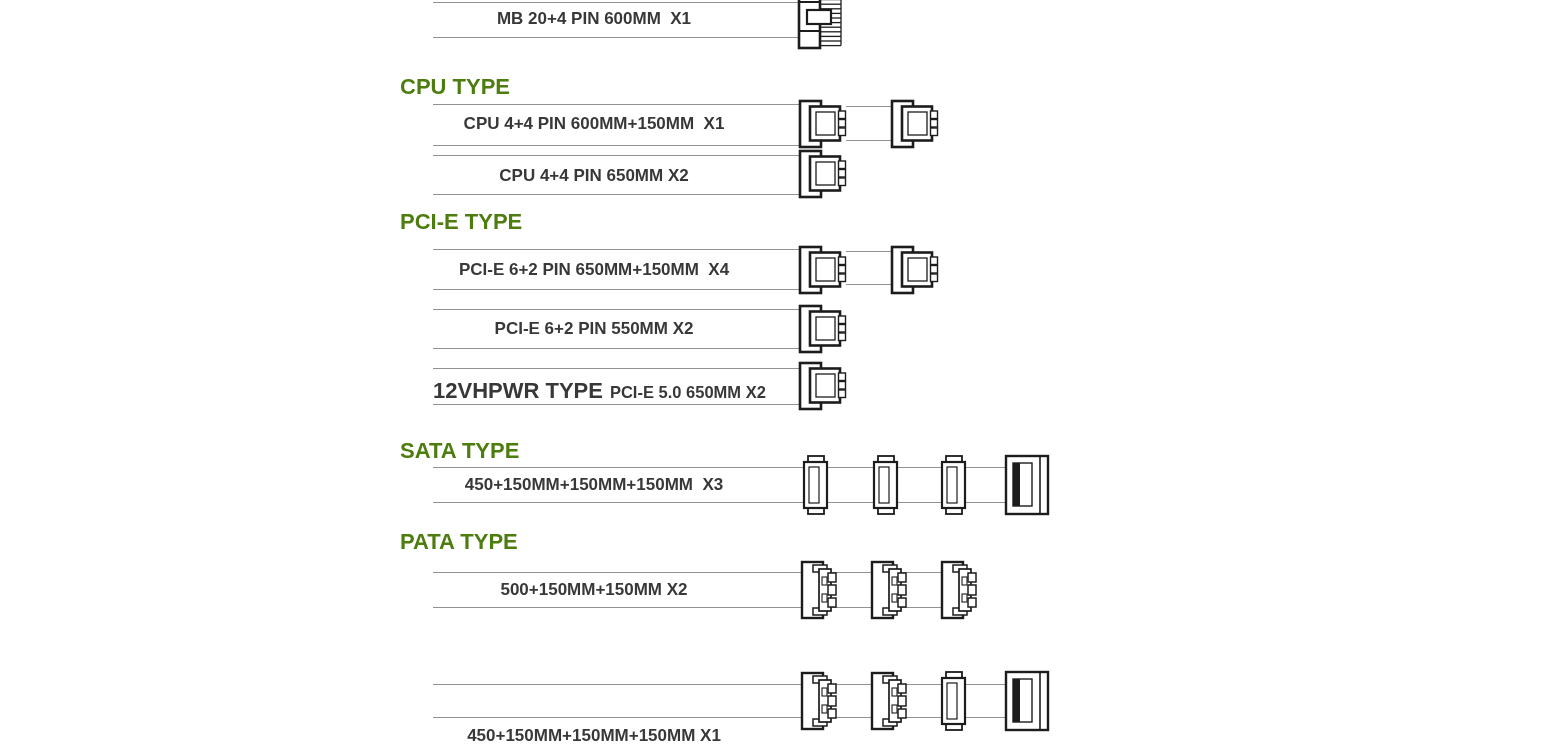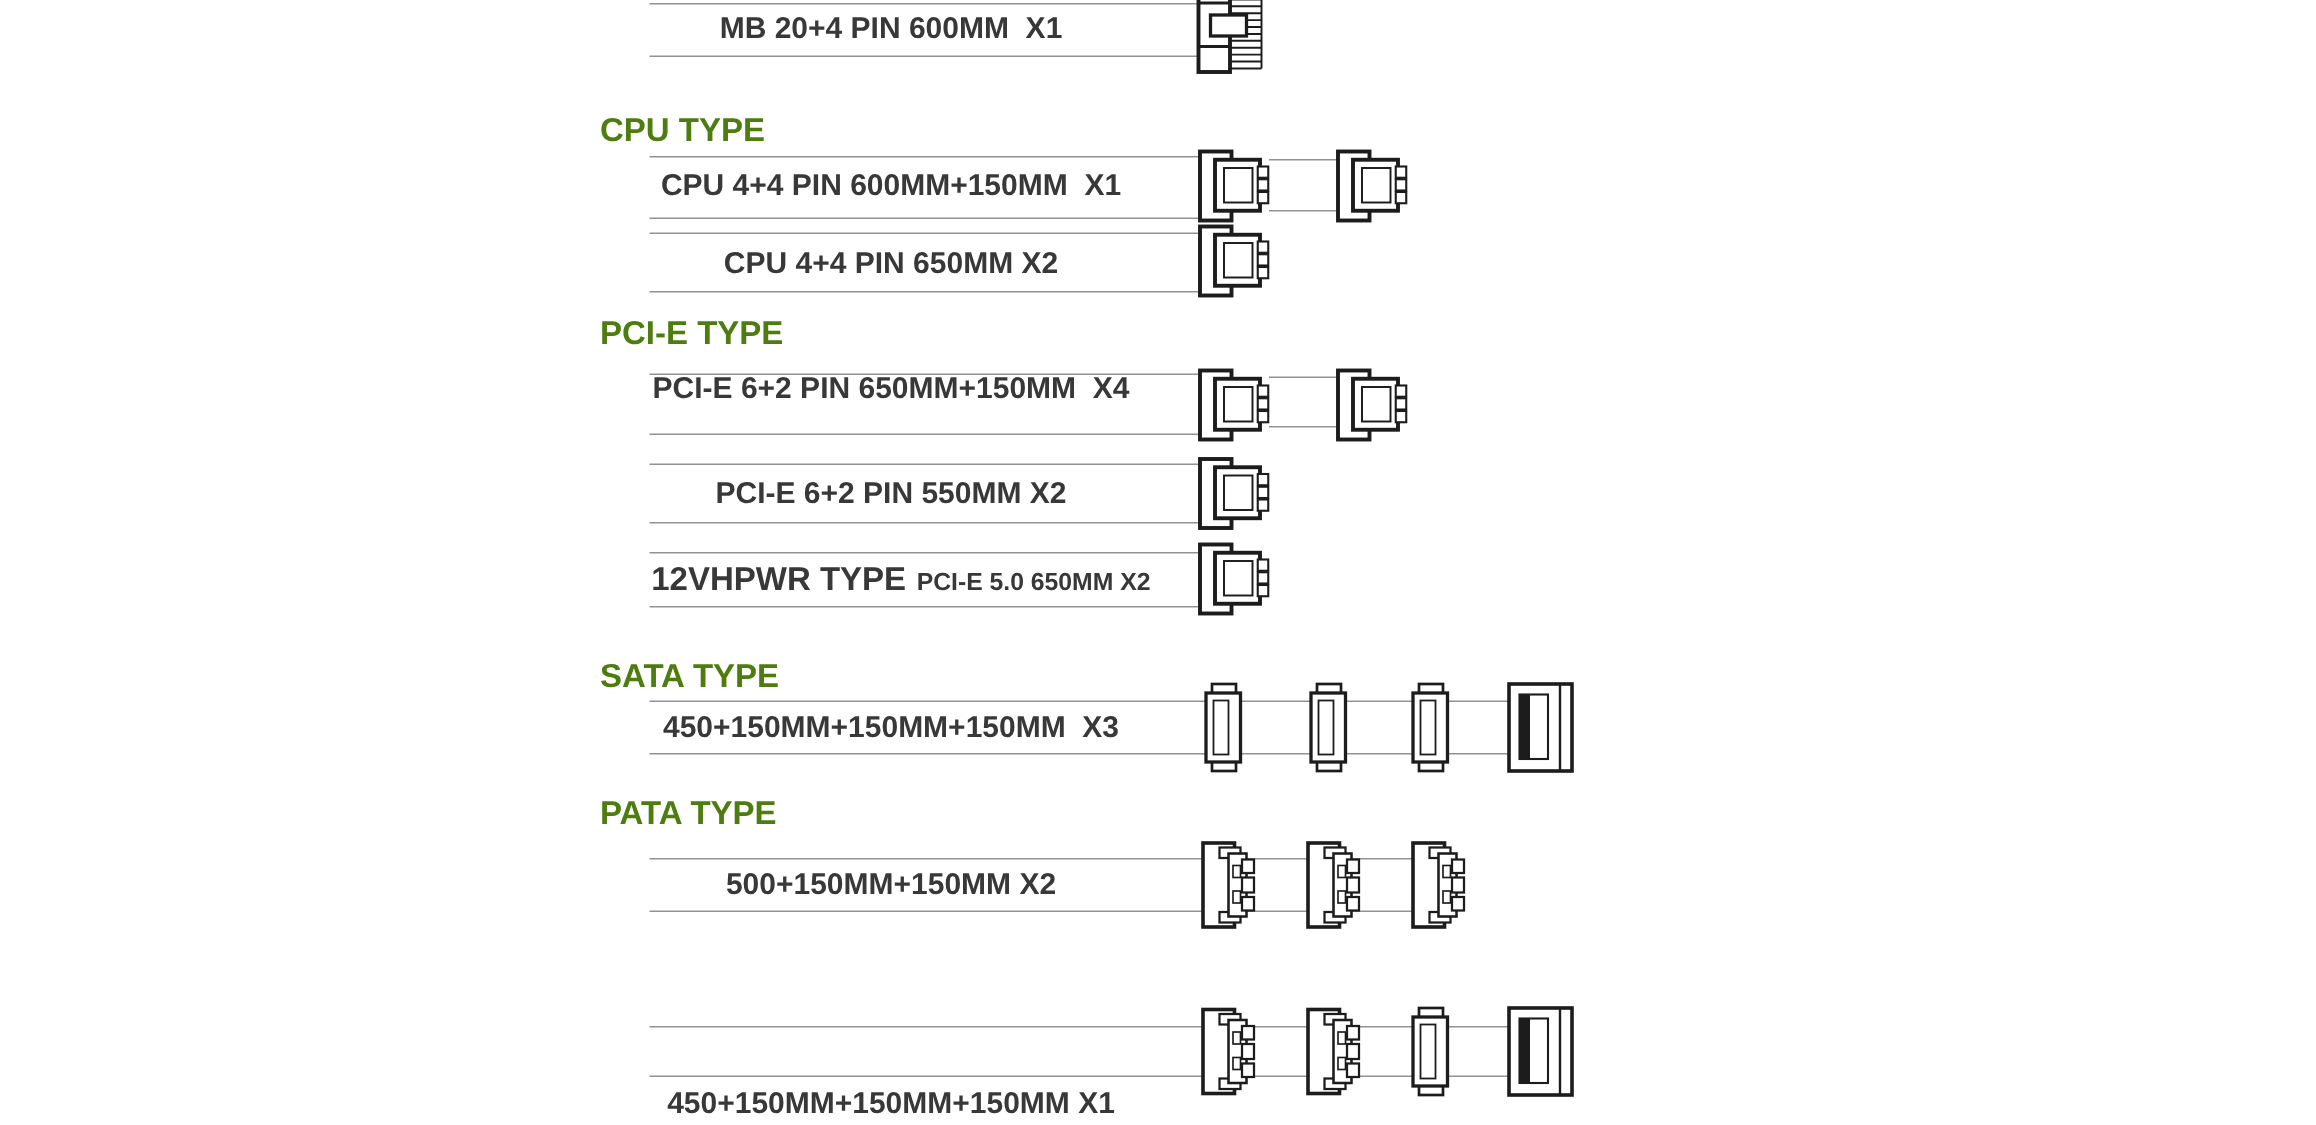--- a/index.html
+++ b/index.html
@@ -3,29 +3,29 @@
 <meta charset="utf-8">
 <style>
   html,body{margin:0;padding:0;background:#ffffff;}
   .canvas{
     position:relative;width:1544px;height:750px;background:#ffffff;
     overflow:hidden;font-family:"Liberation Sans",sans-serif;
   }
   .hline{position:absolute;height:1px;background:#929292;}
   .rowlabel{
     position:absolute;left:433px;width:322px;height:22px;line-height:22px;
-    text-align:center;font-size:20px;font-weight:600;color:#383838;white-space:pre;
+    text-align:center;font-size:17px;font-weight:600;color:#383838;white-space:pre;
   }
   .header{
     position:absolute;left:400px;height:26px;line-height:26px;
     font-size:22px;font-weight:600;color:#4d7c0f;white-space:pre;
   }
   .combo{
-    position:absolute;left:433px;width:334px;height:26px;line-height:26px;
-    text-align:right;white-space:pre;color:#383838;
+    position:absolute;left:433px;width:334px;height:26px;line-height:36px;
+    text-align:left;white-space:pre;color:#383838;
   }
   .combo .big{font-size:22px;font-weight:600;}
   .combo .small{font-size:16.5px;font-weight:600;margin-left:7px;}
   .conn{position:absolute;}
   svg .st{fill:#ffffff;stroke:#1c1c1c;}
   svg .ln{stroke:#1c1c1c;}
 </style>
 </head>
 <body>
 
@@ -127,21 +127,21 @@
   <svg class="conn" style="left:798px;top:149px" width="52" height="50" viewBox="0 0 52 50">
       <use href="#g-plug8"></use>
     </svg>
 
   <div class="header" style="top:209px">PCI-E TYPE</div>
 
   <div class="hline" style="left:433px;top:249px;width:369px"></div>
   <div class="hline" style="left:433px;top:289px;width:369px"></div>
   <div class="hline" style="left:846px;top:251px;width:48px"></div>
   <div class="hline" style="left:846px;top:284px;width:48px"></div>
-  <div class="rowlabel" style="top:248px">PCI-E 6+2 PIN 650MM+150MM  X4</div>
+  <div class="rowlabel" style="top:259px">PCI-E 6+2 PIN 650MM+150MM  X4</div>
   <svg class="conn" style="left:798px;top:245px" width="52" height="50" viewBox="0 0 52 50">
       <use href="#g-plug8"></use>
     </svg>
   <svg class="conn" style="left:890px;top:245px" width="52" height="50" viewBox="0 0 52 50">
       <use href="#g-plug8"></use>
     </svg>
 
   <div class="hline" style="left:433px;top:309px;width:369px"></div>
   <div class="hline" style="left:433px;top:348px;width:369px"></div>
   <div class="rowlabel" style="top:318px">PCI-E 6+2 PIN 550MM X2</div>

